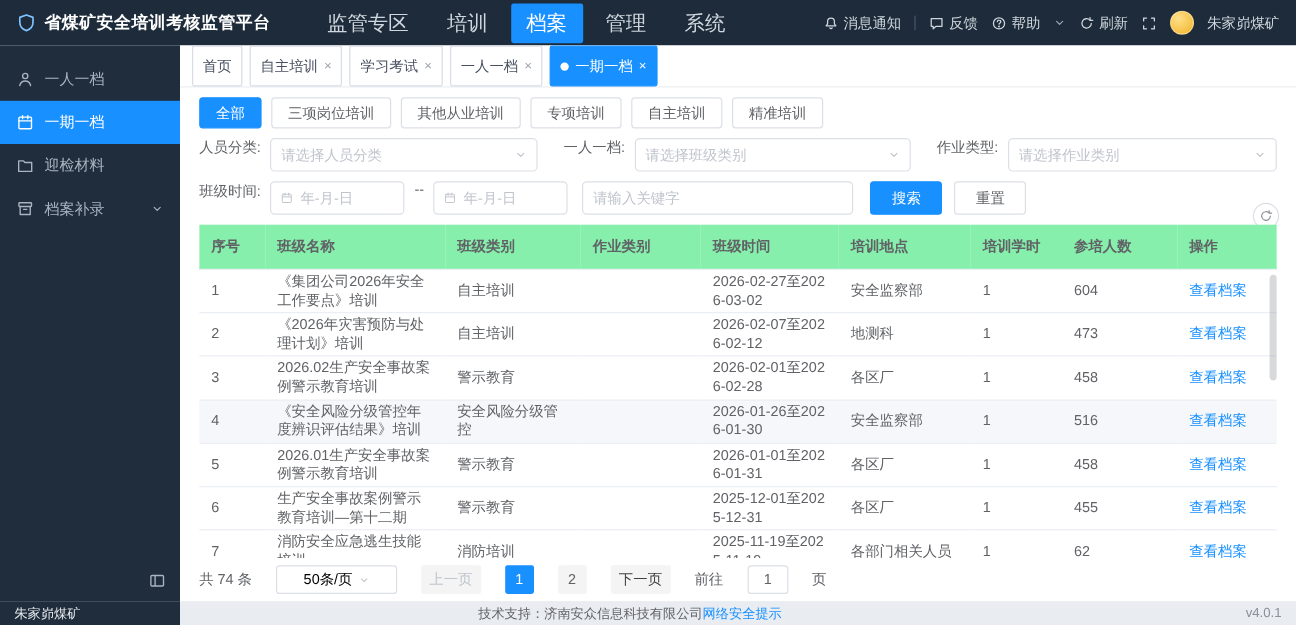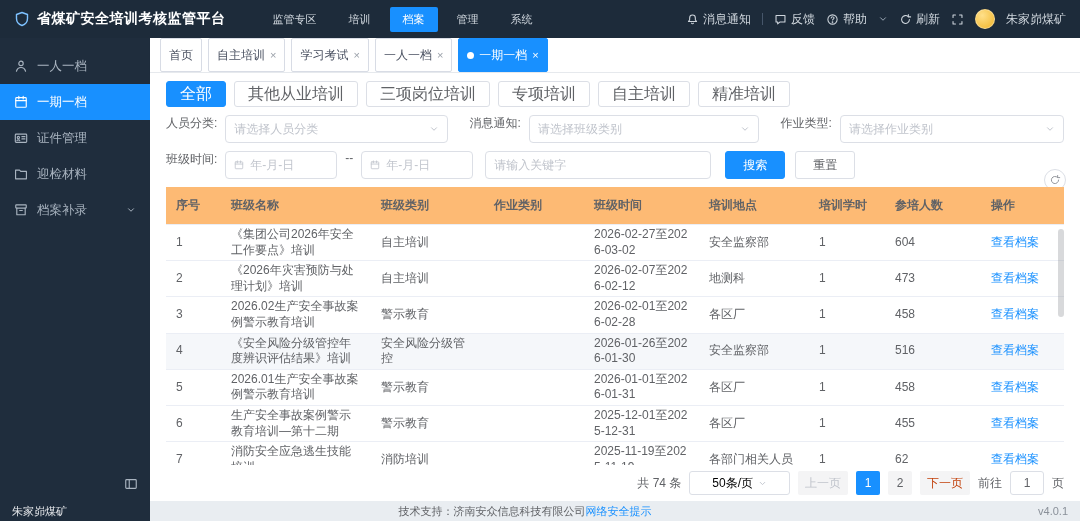--- a/index.html
+++ b/index.html
@@ -5,21 +5,21 @@
   * { box-sizing: border-box; margin: 0; padding: 0; }
   html,body { width:1080px; height:521px; overflow:hidden; }
   body { font-family:"Liberation Sans", sans-serif; font-size:12px; color:#333; background:#f0f2f5; display:flex; flex-direction:column; }
   svg { display:block; }
 
   
   .hdr { flex:0 0 38px; height:38px; background:#1d2b3a; display:flex; align-items:center; padding:0 14px; color:#fff; }
   .logo { display:flex; align-items:center; gap:7px; }
   .app-title { font-size:14px; font-weight:bold; letter-spacing:.5px; white-space:nowrap; }
   .hnav { display:flex; margin-left:34px; gap:6px; }
-  .hnav-item { padding:5px 13px; font-size:11px; color:#cfd6dd; border-radius:2px; cursor:pointer; white-space:nowrap; }
+  .hnav-item { padding:5px 13px; font-size:17px; color:#cfd6dd; border-radius:2px; cursor:pointer; white-space:nowrap; }
   .hnav-item.active { background:#1890ff; color:#fff; }
   .hright { margin-left:auto; display:flex; align-items:center; gap:11px; font-size:12px; color:#cfd6dd; }
   .hlink { display:inline-flex; align-items:center; gap:4px; cursor:pointer; white-space:nowrap; }
   .hdivider { width:1px; height:12px; background:#46566a; }
   .avatar { width:20px; height:20px; border-radius:50%; background:radial-gradient(circle at 35% 30%, #ffe08a, #f0b429); border:1px solid #ffffff55; }
   .chev { color:#9aa7b4; }
 
   
   .main-row { flex:1; display:flex; min-height:0; }
   .sidebar { flex:0 0 150px; width:150px; background:#1f2d3d; display:flex; flex-direction:column; padding-top:10px; }
@@ -34,52 +34,52 @@
   .tagbar { flex:0 0 30px; background:#fff; border-bottom:1px solid #e6e9ed; box-shadow:0 1px 2px rgba(0,0,0,.04); display:flex; align-items:center; gap:6px; padding:0 10px; }
   .tag { height:34px; display:inline-flex; align-items:center; gap:5px; padding:0 8px; border:1px solid #d8dce5; background:#fff; color:#495060; border-radius:2px; cursor:pointer; white-space:nowrap; }
   .tag .x { font-size:11px; color:#9aa0a9; line-height:1; }
   .tag.active { background:#1890ff; border-color:#1890ff; color:#fff; }
   .tag.active .dot { width:7px; height:7px; border-radius:50%; background:#fff; display:inline-block; }
   .tag.active .x { color:#fff; }
 
   
   .content { flex:1; min-height:0; display:flex; flex-direction:column; padding:8px 16px 6px; position:relative; background:#fff; }
   .ftabs { display:flex; gap:8px; margin-bottom:8px; }
-  .ftab { height:26px; padding:0 13px; border:1px solid #dcdfe6; background:#fff; color:#606266; border-radius:3px; display:inline-flex; align-items:center; cursor:pointer; font-size:16px; white-space:nowrap; }
+  .ftab { height:26px; padding:0 13px; border:1px solid #dcdfe6; background:#fff; color:#606266; border-radius:3px; display:inline-flex; align-items:center; cursor:pointer; font-size:12px; white-space:nowrap; }
   .ftab.active { background:#1890ff; border-color:#1890ff; color:#fff; }
 
   .frow { display:flex; align-items:flex-start; margin-bottom:8px; }
   .flabel { color:#606266; margin-right:8px; white-space:nowrap; }
   .select { height:28px; border:1px solid #dcdfe6; border-radius:4px; background:#fff; display:flex; align-items:center; justify-content:space-between; padding:0 8px; color:#c0c4cc; cursor:pointer; }
   .sel-person { width:238px; margin-right:22px; }
   .sel-class  { width:246px; margin-right:22px; }
   .sel-work   { width:240px; }
   .dinput { width:112px; height:28px; border:1px solid #dcdfe6; border-radius:4px; display:flex; align-items:center; gap:6px; padding:0 8px; background:#fff; color:#909399; }
   .dinput input, .kinput { border:none; outline:none; width:100%; font-size:12px; font-family:inherit; color:#606266; background:transparent; }
   .dinput input::placeholder, .kinput::placeholder { color:#c0c4cc; }
   .range-sep { margin:0 8px; color:#606266; }
   .kinput { width:226px; height:28px; border:1px solid #dcdfe6; border-radius:4px; padding:0 8px; margin-left:12px; margin-right:14px; }
   .btn { height:28px; padding:0 17px; border-radius:3px; border:1px solid #dcdfe6; background:#fff; color:#606266; font-size:12px; cursor:pointer; font-family:inherit; }
   .btn.primary { background:#1890ff; border-color:#1890ff; color:#fff; margin-right:10px; }
   .refresh-circle { position:absolute; right:14px; top:96px; width:22px; height:22px; border-radius:50%; border:1px solid #dcdfe6; background:#fff; color:#909399; display:flex; align-items:center; justify-content:center; cursor:pointer; }
 
   
   .table-wrap { flex:1; min-height:0; overflow:hidden; position:relative; }
   table { width:100%; border-collapse:collapse; table-layout:fixed; }
-  th { background:#fdba74; color:#606266; font-weight:bold; font-size:12px; text-align:left; padding:10px 10px; border-bottom:1px solid #ebeef5; white-space:nowrap; }
+  th { background:#86efac; color:#606266; font-weight:bold; font-size:12px; text-align:left; padding:10px 10px; border-bottom:1px solid #ebeef5; white-space:nowrap; }
   td { font-size:12px; color:#606266; padding:2px 10px; height:34px; border-bottom:1px solid #ebeef5; line-height:1.3; word-break:break-all; }
   tr.hl td { background:#f5f7fa; }
   .link { color:#1890ff; cursor:pointer; text-decoration:none; }
   .vscroll { position:absolute; top:0; right:0; bottom:0; width:6px; }
   .vthumb { position:absolute; top:42px; right:0; width:6px; height:88px; border-radius:3px; background:rgba(144,147,153,.35); cursor:pointer; }
 
   
-  .pager { flex:0 0 30px; display:flex; align-items:center; justify-content:flex-end; gap:8px; padding-top:6px; color:#606266; }
+  .pager { flex:0 0 30px; display:flex; align-items:center; gap:20px; padding-top:6px; color:#606266; }
   .psize { height:24px; border:1px solid #dcdfe6; border-radius:3px; padding:0 22px; display:flex; align-items:center; gap:5px; cursor:pointer; color:#000000; background:#fff; }
-  .pbtn { height:24px; min-width:26px; padding:0 7px; background:#f4f4f5; color:#c2410c; border-radius:2px; display:inline-flex; align-items:center; justify-content:center; cursor:pointer; white-space:nowrap; }
+  .pbtn { height:24px; min-width:26px; padding:0 7px; background:#f4f4f5; color:#404040; border-radius:2px; display:inline-flex; align-items:center; justify-content:center; cursor:pointer; white-space:nowrap; }
   .pbtn.disabled { color:#c0c4cc; }
   .pnum { height:24px; min-width:24px; background:#f4f4f5; color:#606266; border-radius:2px; display:inline-flex; align-items:center; justify-content:center; cursor:pointer; }
   .pnum.active { background:#1890ff; color:#fff; }
   .goto-input { width:34px; height:24px; border:1px solid #dcdfe6; border-radius:3px; text-align:center; font-size:12px; color:#606266; font-family:inherit; outline:none; }
 
   
   .footer { flex:0 0 20px; height:20px; display:flex; font-size:11px; }
   .f-left { width:150px; flex:0 0 150px; background:#1f2d3d; color:#e8eaed; display:flex; align-items:center; padding-left:12px; }
   .f-right { flex:1; background:#e9edf1; display:flex; align-items:center; justify-content:center; position:relative; color:#606266; }
   .f-center { display:flex; margin-right:180px; }
@@ -158,28 +158,20 @@
       <span>一人一档</span>
     </div>
     <div class="side-item active">
       <svg width="14" height="14" viewBox="0 0 16 16" fill="none" stroke="currentColor" stroke-width="1.3" stroke-linecap="round" stroke-linejoin="round">
           <rect x="2" y="3" width="12" height="11" rx="1"></rect>
           <path d="M2 6.5h12M5.5 1.5v3M10.5 1.5v3"></path>
         </svg>
       <span>一期一档</span>
     </div>
     <div class="side-item">
-      <svg width="14" height="14" viewBox="0 0 16 16" fill="none" stroke="currentColor" stroke-width="1.3" stroke-linecap="round" stroke-linejoin="round">
-          <rect x="1.5" y="3.5" width="13" height="9.5" rx="1"></rect>
-          <circle cx="5" cy="7.5" r="1.3"></circle>
-          <path d="M3.4 11c.5-1.2 2.8-1.2 3.2 0M9 6.5h3.5M9 9h3.5"></path>
-        </svg>
-      <span>证件管理</span>
-    </div>
-    <div class="side-item">
       <svg width="14" height="14" viewBox="0 0 16 16" fill="none" stroke="currentColor" stroke-width="1.3" stroke-linejoin="round">
           <path d="M1.8 3.5h4.5l1.4 1.5h6.5v8.5H1.8z"></path>
         </svg>
       <span>迎检材料</span>
     </div>
     <div class="side-item">
       <svg width="14" height="14" viewBox="0 0 16 16" fill="none" stroke="currentColor" stroke-width="1.3" stroke-linecap="round" stroke-linejoin="round">
           <rect x="2" y="2.2" width="12" height="3.6" rx=".6"></rect>
           <path d="M3.2 5.8v7.6h9.6V5.8M6.5 8.6h3"></path>
         </svg>
@@ -218,36 +210,36 @@
           <span class="dot"></span>
           <span>一期一档</span>
           <span class="x">×</span>
         </span>
     </div>
 
     <div class="content">
 
       <div class="ftabs">
         <span class="ftab active">全部</span>
+        <span class="ftab">三项岗位培训</span>
         <span class="ftab">其他从业培训</span>
-        <span class="ftab">三项岗位培训</span>
         <span class="ftab">专项培训</span>
         <span class="ftab">自主培训</span>
         <span class="ftab">精准培训</span>
       </div>
 
       <div class="frow">
         <span class="flabel">人员分类:</span>
         <div class="select sel-person">
           <span>请选择人员分类</span>
           <svg width="10" height="10" viewBox="0 0 16 16" fill="none" stroke="#c0c4cc" stroke-width="1.6" stroke-linecap="round" stroke-linejoin="round">
               <path d="M4 6l4 4 4-4"></path>
             </svg>
         </div>
-        <span class="flabel">消息通知:</span>
+        <span class="flabel">一人一档:</span>
         <div class="select sel-class">
           <span>请选择班级类别</span>
           <svg width="10" height="10" viewBox="0 0 16 16" fill="none" stroke="#c0c4cc" stroke-width="1.6" stroke-linecap="round" stroke-linejoin="round">
               <path d="M4 6l4 4 4-4"></path>
             </svg>
         </div>
         <span class="flabel">作业类型:</span>
         <div class="select sel-work">
           <span>请选择作业类别</span>
           <svg width="10" height="10" viewBox="0 0 16 16" fill="none" stroke="#c0c4cc" stroke-width="1.6" stroke-linecap="round" stroke-linejoin="round">

